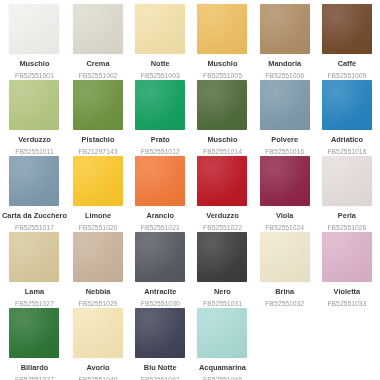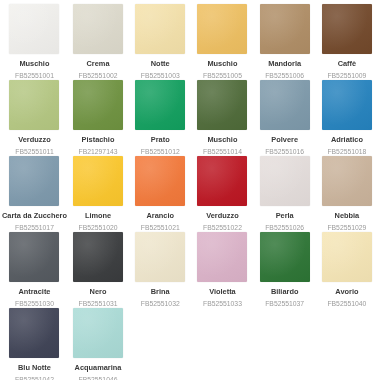--- a/index.html
+++ b/index.html
@@ -143,25 +143,35 @@
       <div class="swatch-chip" style="background: rgb(244, 121, 58);"></div>
       <div class="swatch-name">Arancio</div>
       <div class="swatch-code">FB52551021</div>
     </div>
     <div class="swatch-cell">
       <div class="swatch-chip" style="background: rgb(189, 22, 34);"></div>
       <div class="swatch-name">Verduzzo</div>
       <div class="swatch-code">FB52551022</div>
     </div>
     <div class="swatch-cell">
+      <div class="swatch-chip" style="background: rgb(142, 36, 72);"></div>
+      <div class="swatch-name">Viola</div>
+      <div class="swatch-code">FB52551024</div>
+    </div>
+    <div class="swatch-cell">
       <div class="swatch-chip" style="background: rgb(229, 222, 220);"></div>
       <div class="swatch-name">Perla</div>
       <div class="swatch-code">FB52551026</div>
     </div>
     <div class="swatch-cell">
+      <div class="swatch-chip" style="background: rgb(216, 202, 157);"></div>
+      <div class="swatch-name">Lama</div>
+      <div class="swatch-code">FB52551027</div>
+    </div>
+    <div class="swatch-cell">
       <div class="swatch-chip" style="background: rgb(203, 180, 156);"></div>
       <div class="swatch-name">Nebbia</div>
       <div class="swatch-code">FB52551029</div>
     </div>
     <div class="swatch-cell">
       <div class="swatch-chip" style="background: rgb(85, 90, 96);"></div>
       <div class="swatch-name">Antracite</div>
       <div class="swatch-code">FB52551030</div>
     </div>
     <div class="swatch-cell">

